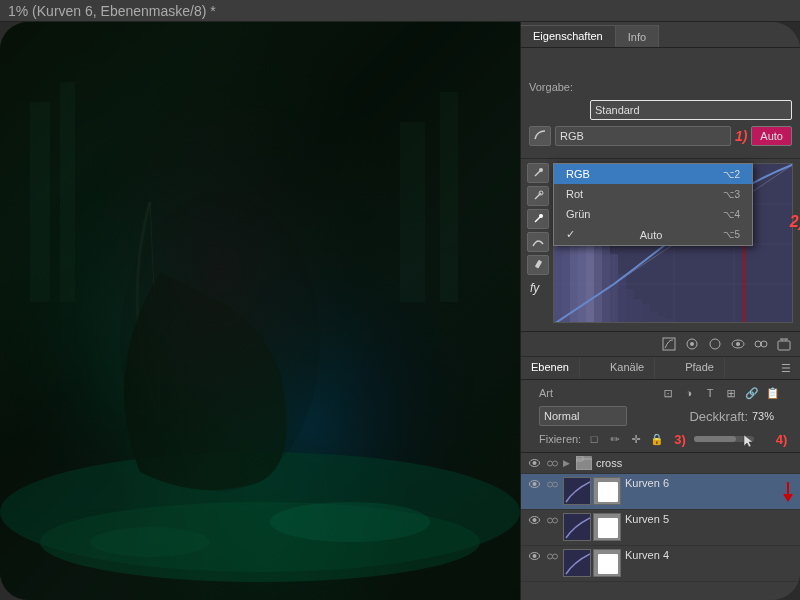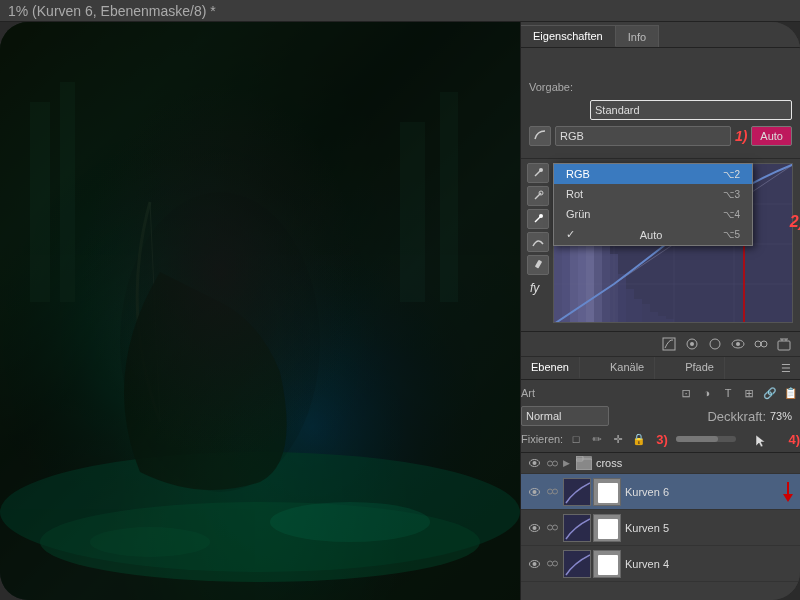--- a/index.html
+++ b/index.html
@@ -269,21 +269,21 @@
       cursor: pointer;
       border-right: 1px solid #444;
     }
     .layers-tab.active {
       color: #fff;
       border-bottom: 2px solid #3c3c3c;
     }
 
     
     .layers-controls {
-      padding: 4px 0;
+      padding: 4px 18px;
       border-bottom: 1px solid #222;
     }
     .layers-row1 {
       display: flex;
       align-items: center;
       gap: 4px;
       margin-bottom: 4px;
     }
     .art-label {
       color: #aaa;
@@ -393,21 +393,20 @@
     .layer-group {
       display: flex;
       align-items: center;
       padding: 3px 6px;
       gap: 4px;
       border-bottom: 1px solid #333;
       cursor: pointer;
     }
     .layer-item {
       display: flex;
-      align-items: center;
       padding: 3px 6px;
       gap: 4px;
       border-bottom: 1px solid #333;
       cursor: pointer;
       height: 36px;
     }
     .layer-item.active {
       background: #4a6080;
     }
     .layer-eye {

